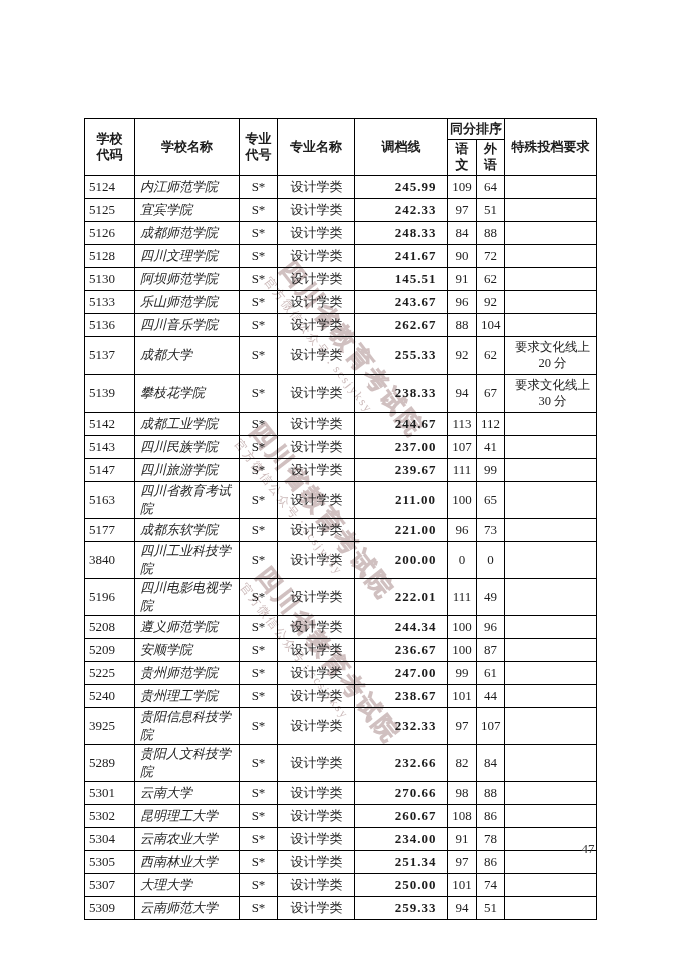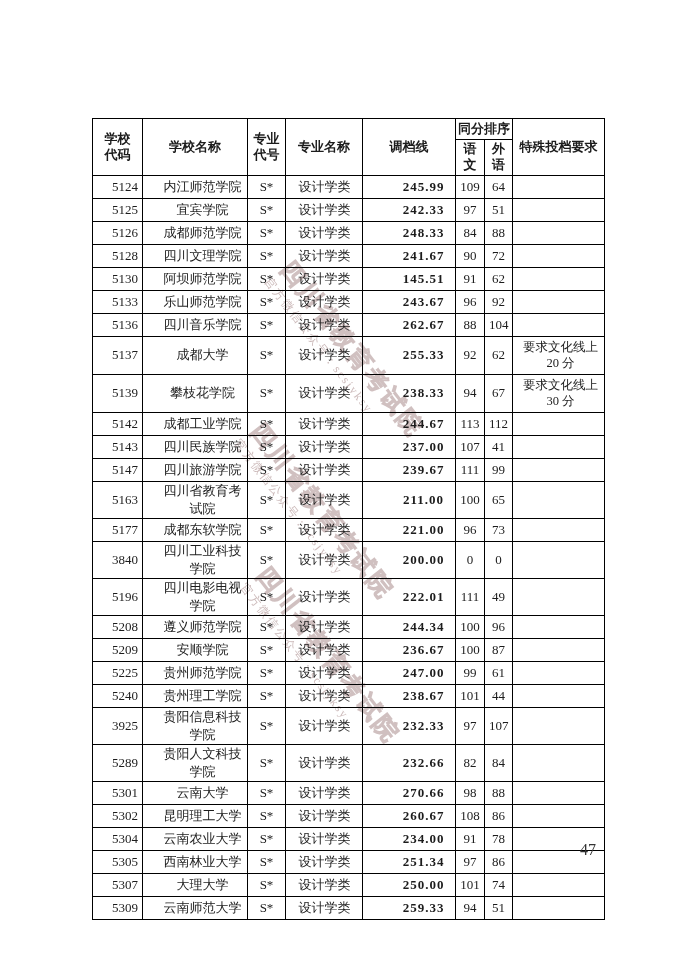--- a/index.html
+++ b/index.html
@@ -37,21 +37,21 @@
     color:rgba(170,140,140,0.60);
     margin-top:3px;
   }
   .wm1{left:296px;top:256px;}
   .wm2{left:266px;top:418px;}
   .wm3{left:272px;top:562px;}
 
   
   .score-table{
     position:absolute;
-    left:92px;top:118px;
+    left:84px;top:118px;
     width:512px;
     border-collapse:collapse;
     table-layout:fixed;
     z-index:2;
     background:transparent;
     font-size:13px;
   }
   .score-table th,.score-table td{
     border:1px solid #000;
     padding:0 4px;
@@ -63,35 +63,35 @@
     font-weight:bold;
     text-align:center;
     white-space:pre-line;
     line-height:1.25;
     padding:1px 2px;
   }
   .score-table thead tr.h1 th{height:18px;}
   .score-table thead tr.h2 th{height:18px;}
   .score-table tbody tr{height:23px;}
   .score-table tbody tr.tall{height:38px;margin-top:21px;}
-  td.c-code{text-align:right;}
-  td.c-name{text-align:center;padding-left:19px;}
+  td.c-code{text-align:left;}
+  td.c-name{text-align:left;padding-left:5px;font-style:italic;}
   td.c-mcode{text-align:center;}
   td.c-mname{text-align:center;padding-left:5px;}
   td.c-score{text-align:center;font-weight:bold;letter-spacing:1px;padding-left:33px;}
   td.c-chn,td.c-fl{text-align:center;font-family:Liberation Serif, serif;}
   td.c-special{text-align:center;padding-left:8px;white-space:pre-line;line-height:1.3;font-size:12.5px;}
 
   
   .page-num{
     position:absolute;
     left:576px;top:841px;
     width:24px;
     text-align:center;
-    font-size:16px;
+    font-size:13px;
     z-index:2;
     color:#333;
   }
 </style>
 </head>
 <body>
 
 <div class="sheet">
 
   <div class="wm wm1">

